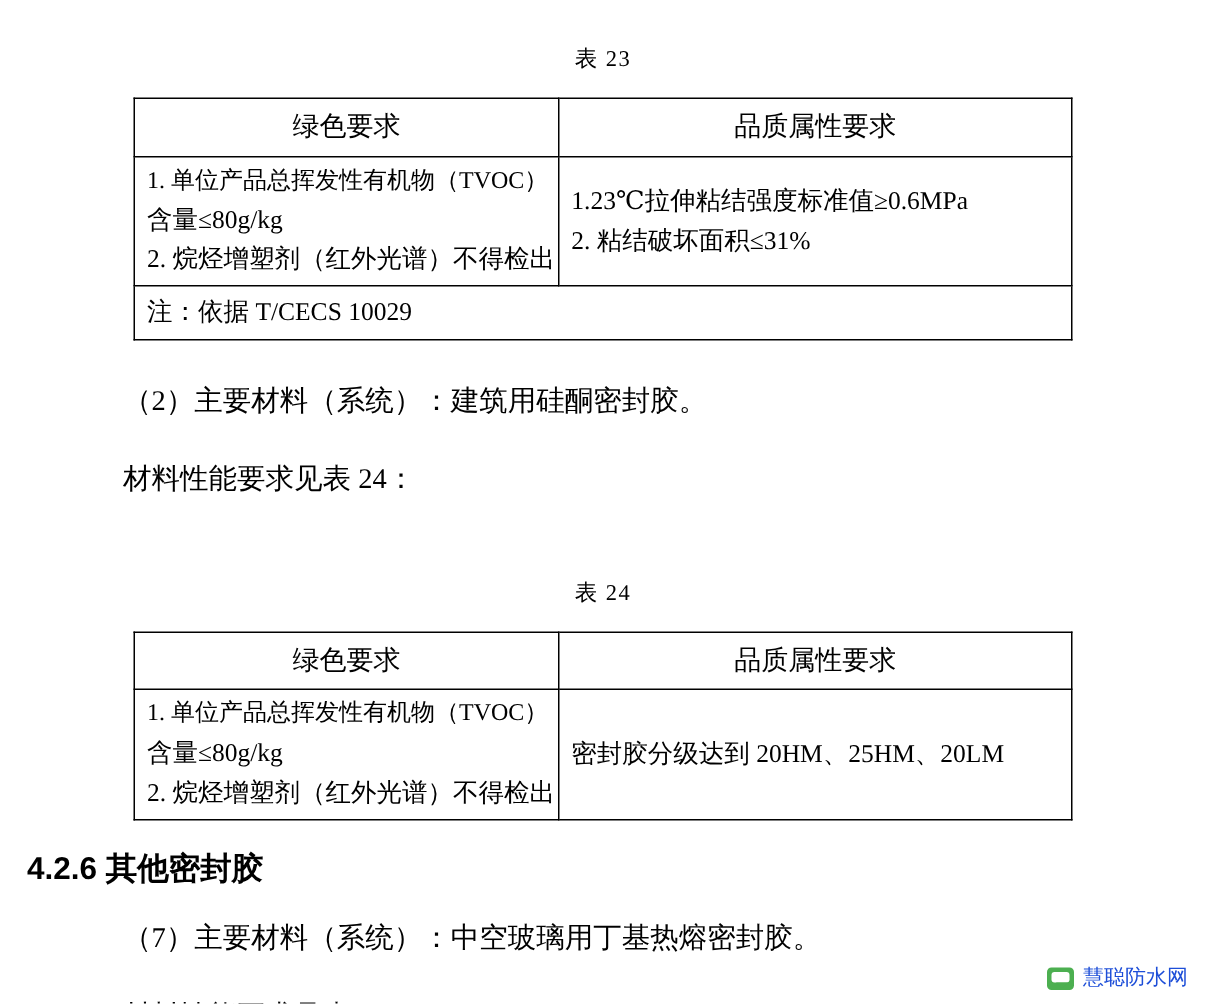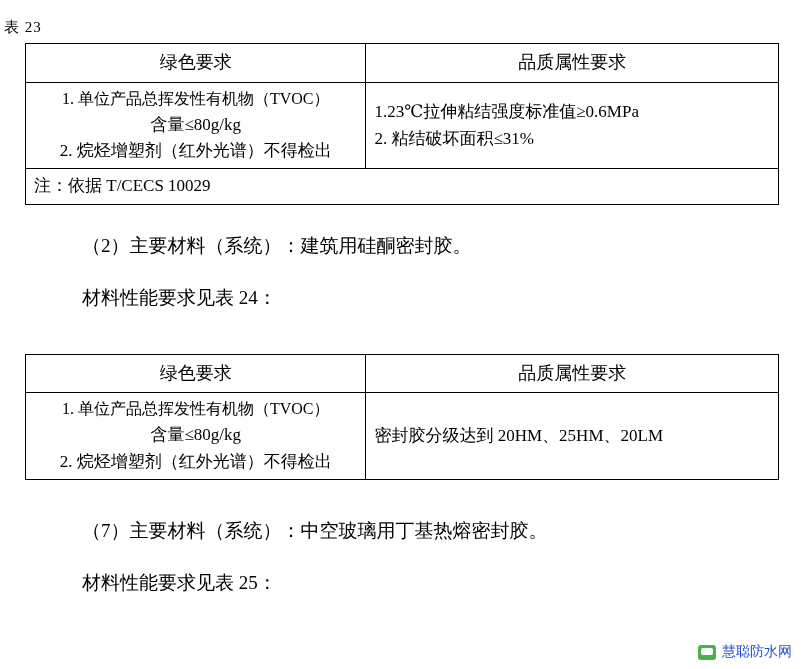--- a/index.html
+++ b/index.html
@@ -16,45 +16,45 @@
     overflow: hidden;
   }
   .page {
     position: relative;
     width: 804px;
     height: 669px;
     padding: 0;
     box-sizing: border-box;
   }
   .table-caption {
-    text-align: left;
+    text-align: center;
     font-size: 15px;
-    margin: 4px;
+    margin: 16px;
     letter-spacing: 1px;
   }
   table.doc-table {
     border-collapse: collapse;
-    width: 754px;
+    width: 626px;
     margin: 6px auto 0 auto;
     table-layout: fixed;
   }
   table.doc-table td, table.doc-table th {
     border: 1px solid #000000;
     padding: 4px 8px;
     vertical-align: middle;
     font-weight: normal;
     font-size: 17px;
     line-height: 1.55;
   }
   table.doc-table thead th {
     text-align: center;
     font-size: 18px;
     padding: 5px 8px;
   }
-  .col-left { width: 45%; text-align: center; }
+  .col-left { width: 45%; }
   .col-right { width: 55%; }
   .cell-body {
     font-size: 17px;
     line-height: 1.6;
   }
   .cell-body .line { white-space: nowrap; }
   .note-cell {
     font-size: 17px;
     padding-top: 6px;
     padding-bottom: 6px;
@@ -152,20 +152,21 @@
   <div class="sp-26"></div>
 
   <p class="para">（2）主要材料（系统）：建筑用硅酮密封胶。</p>
 
   <div class="sp-22"></div>
 
   <p class="para">材料性能要求见表 24：</p>
 
   <div class="sp-34"></div>
 
+  <div class="table-caption">表 24</div>
   <table class="doc-table">
     <thead>
       <tr>
         <th class="col-left">绿色要求</th>
         <th class="col-right">品质属性要求</th>
       </tr>
     </thead>
     <tbody>
       <tr>
         <td class="col-left cell-body">
@@ -175,20 +176,21 @@
         </td>
         <td class="col-right cell-body">
           <div class="line">密封胶分级达到 20HM、25HM、20LM</div>
         </td>
       </tr>
     </tbody>
   </table>
 
   <div class="sp-18"></div>
 
+  <h2 class="heading">4.2.6 其他密封胶</h2>
 
   <div class="sp-18"></div>
 
   <p class="para">（7）主要材料（系统）：中空玻璃用丁基热熔密封胶。</p>
 
   <div class="sp-22"></div>
 
   <p class="para">材料性能要求见表 25：</p>
 
   <div class="watermark">

